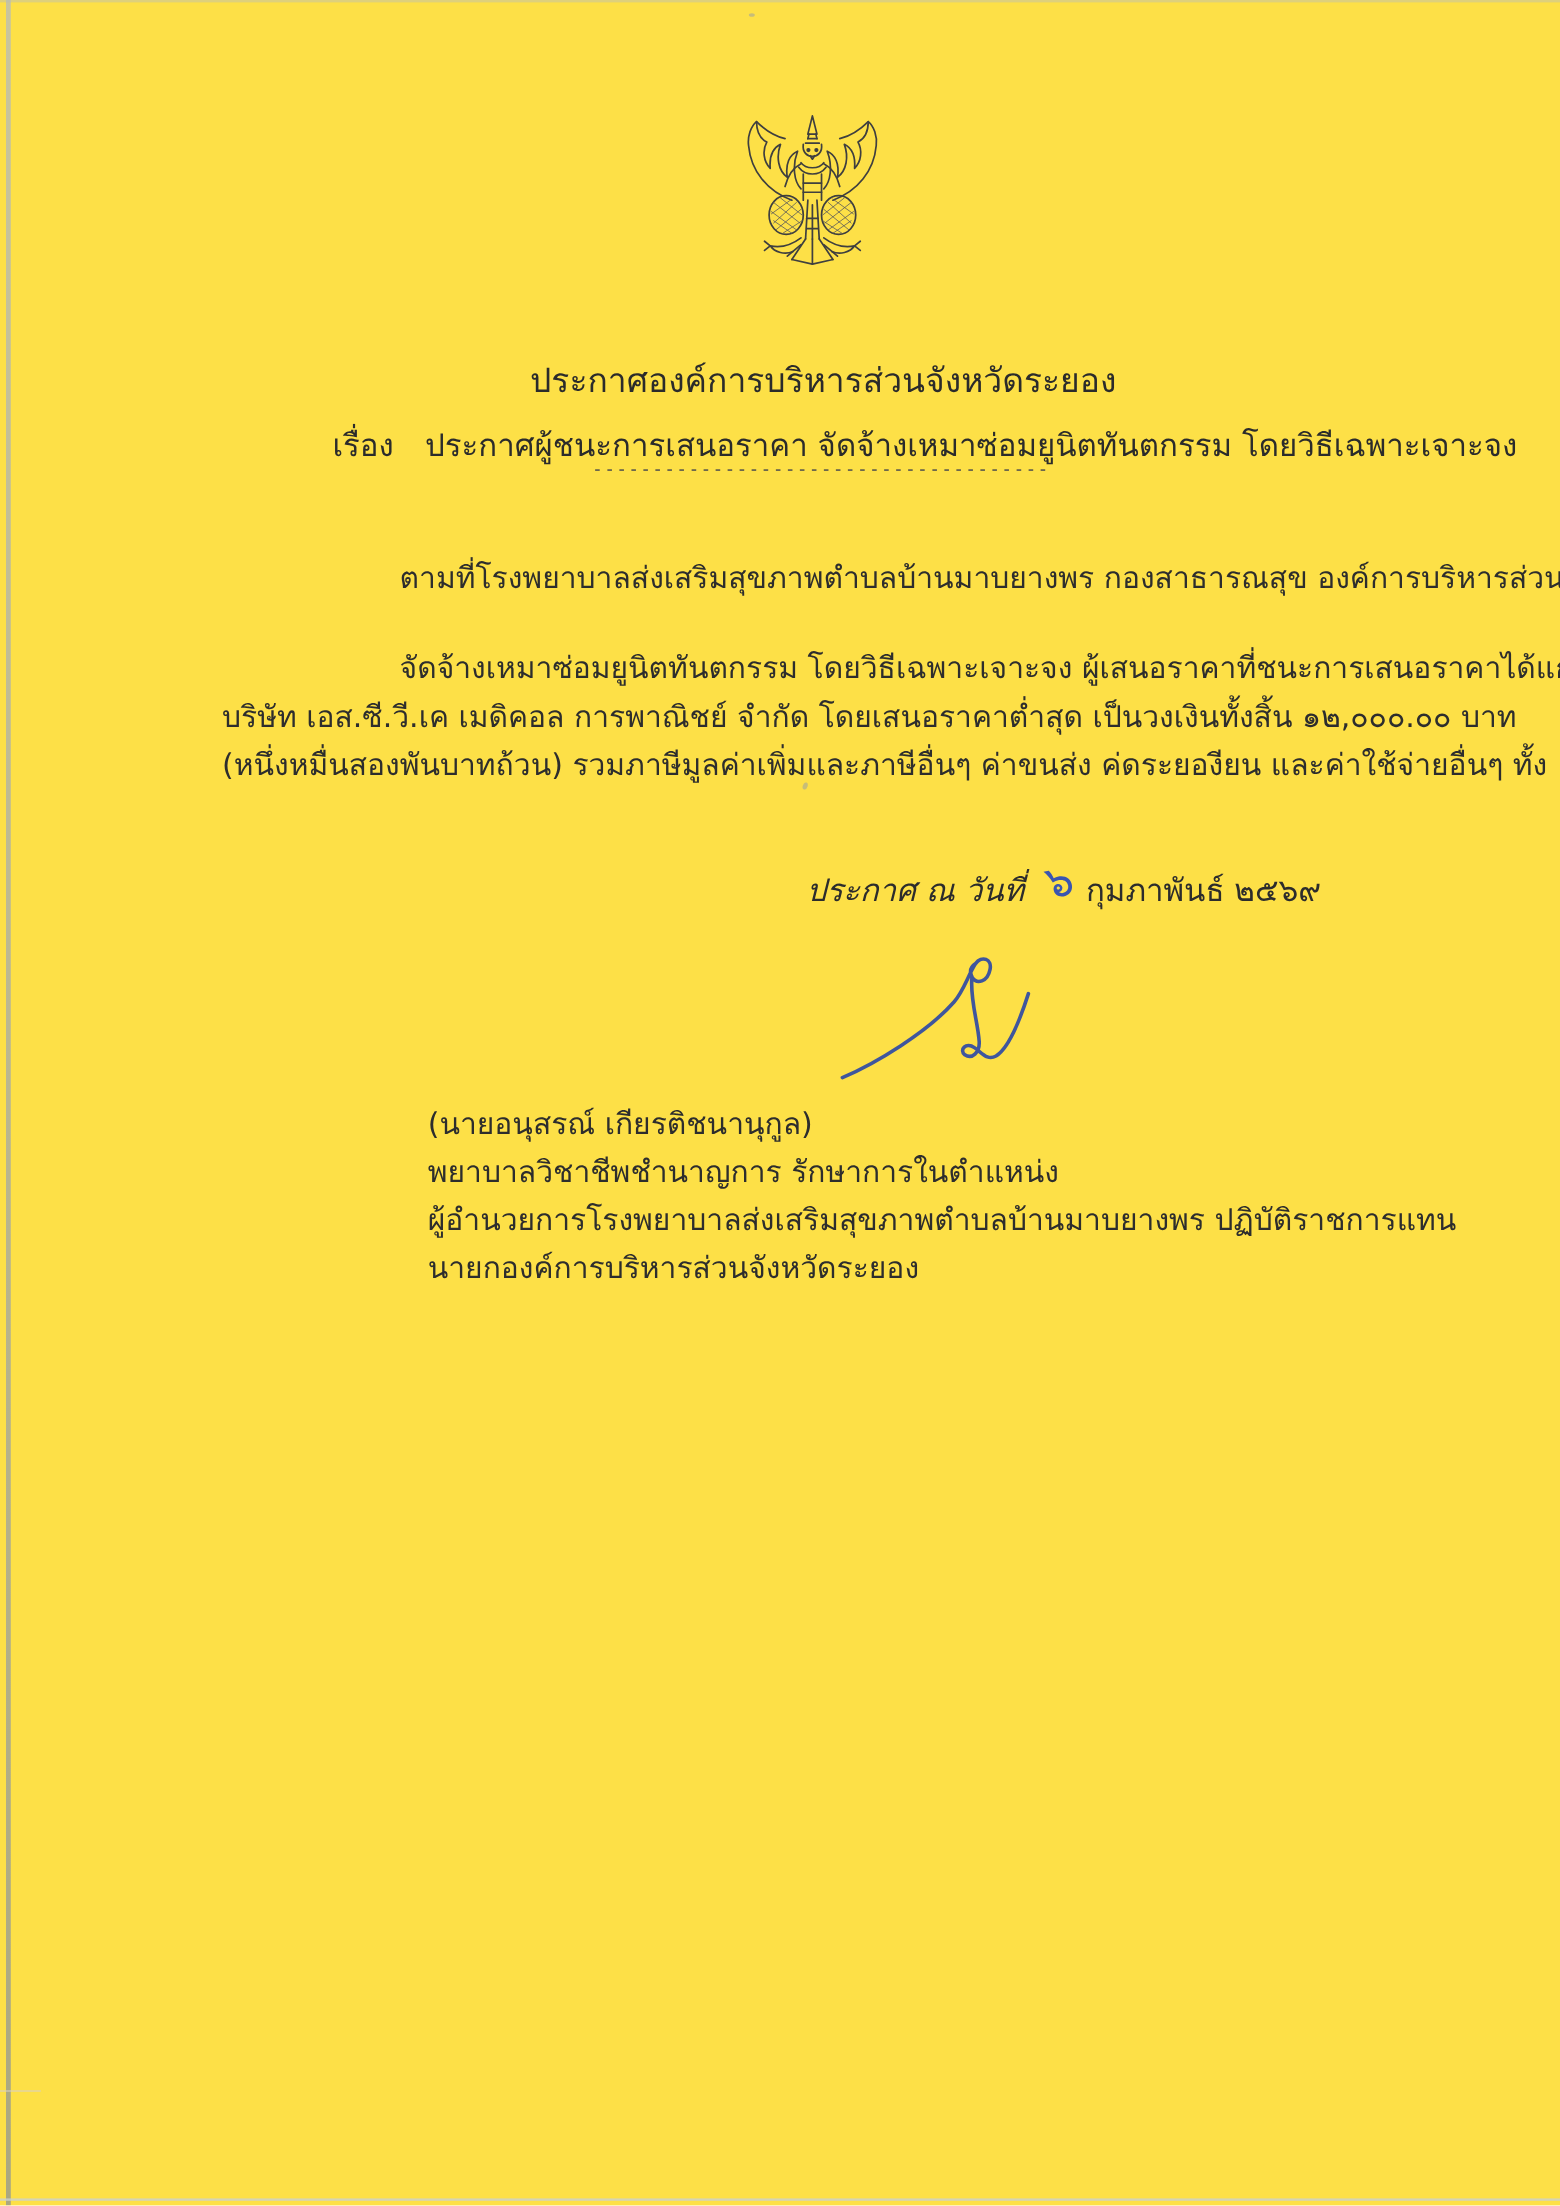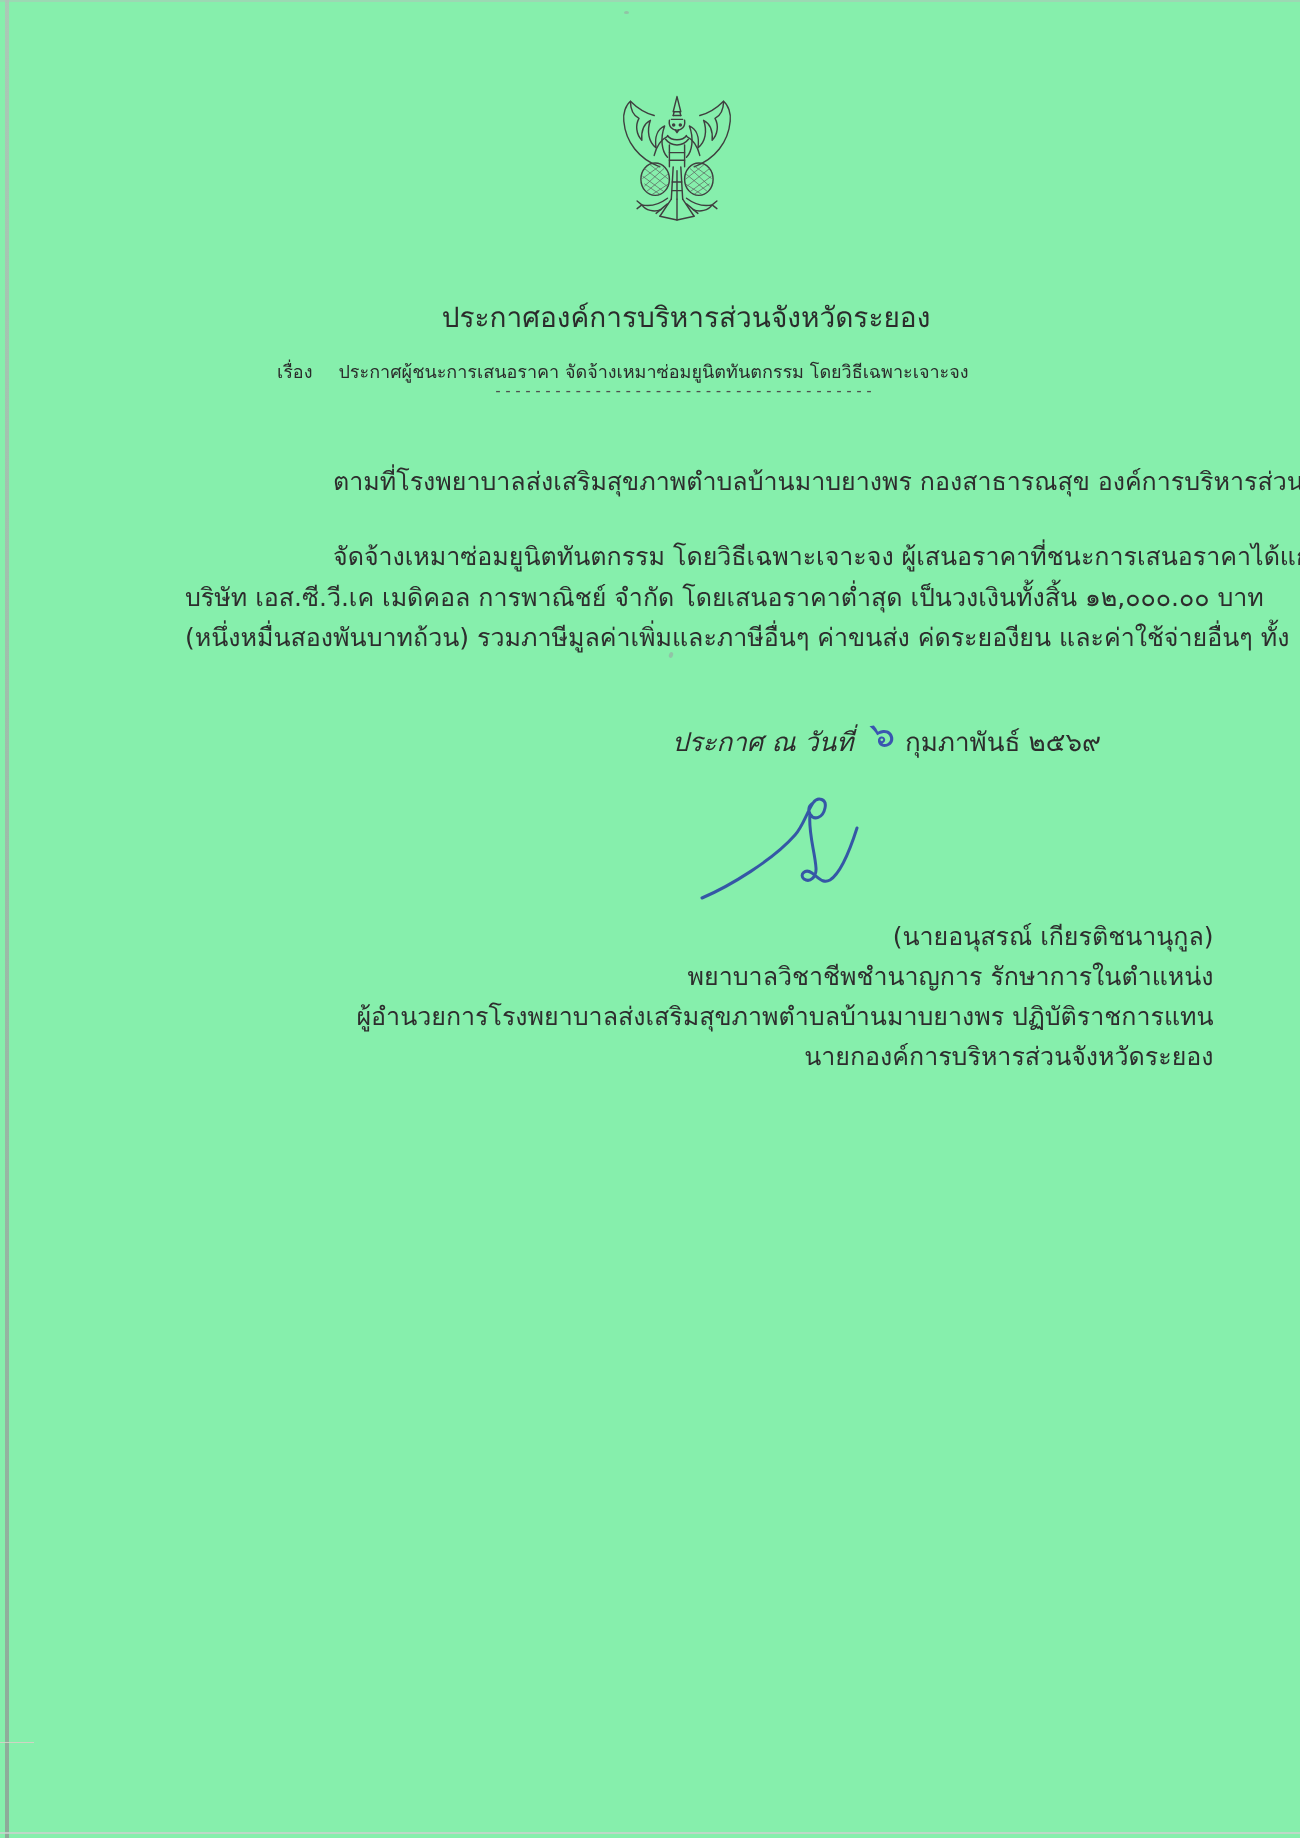--- a/index.html
+++ b/index.html
@@ -5,21 +5,21 @@
   html, body {
     margin: 0;
     padding: 0;
     background: #ffffff;
     font-family: "DejaVu Sans", sans-serif;
   }
   .page {
     position: relative;
     width: 1300px;
     height: 1838px;
-    background: #86efac;
+    background: #fde047;
     overflow: hidden;
     color: #2e2e2e;
   }
   
   .edge-left {
     position: absolute; left: 5px; top: 0; width: 4px; height: 100%;
     background: linear-gradient(to bottom, #b7bcba 0%, #a8adab 40%, #8f9593 100%);
     opacity: 0.75;
   }
   .edge-top {
@@ -40,21 +40,21 @@
 
   .emblem { position: absolute; left: 601px; top: 92px; width: 152px; height: 144px; }
   .emblem svg { width: 100%; height: 100%; }
 
   .doc-title {
     position: absolute; left: 686px; top: 296px; transform: translateX(-50%);
     font-size: 28px; line-height: 44px; white-space: nowrap; color: #2b2b2b;
   }
   .subject-row {
     position: absolute; left: 277px; top: 350px;
-    font-size: 18px; line-height: 44px; white-space: nowrap; color: #2b2b2b;
+    font-size: 26px; line-height: 44px; white-space: nowrap; color: #2b2b2b;
   }
   .subject-row .subject-label { margin-right: 26px; }
   .divider {
     position: absolute; left: 684px; top: 382px; transform: translateX(-50%);
     font-family: "DejaVu Sans Mono", monospace;
     font-size: 15px; letter-spacing: 1px; color: #4d4d4d; white-space: nowrap;
   }
   .para {
     position: absolute; left: 185px; width: 1040px;
     font-size: 25px; line-height: 40.5px; color: #2d2d2d;
@@ -72,21 +72,21 @@
   .day-hand {
     display: inline-block; color: #3a55b0; font-size: 37px;
     transform: rotate(-10deg); position: relative; top: -4px;
     margin: 0 10px 0 4px; font-weight: 500;
   }
   .signature { position: absolute; left: 688px; top: 790px; width: 190px; height: 122px; }
   .signature svg { width: 100%; height: 100%; }
 
   .signatory {
     position: absolute; left: 785px; top: 917px; transform: translateX(-50%);
-    text-align: right; font-size: 25px; line-height: 40px;
+    text-align: left; font-size: 25px; line-height: 40px;
     white-space: nowrap; color: #2d2d2d;
   }
 </style>
 </head>
 <body>
 
 <div class="page">
 
   <div class="edge-left"></div>
   <div class="edge-top"></div>

